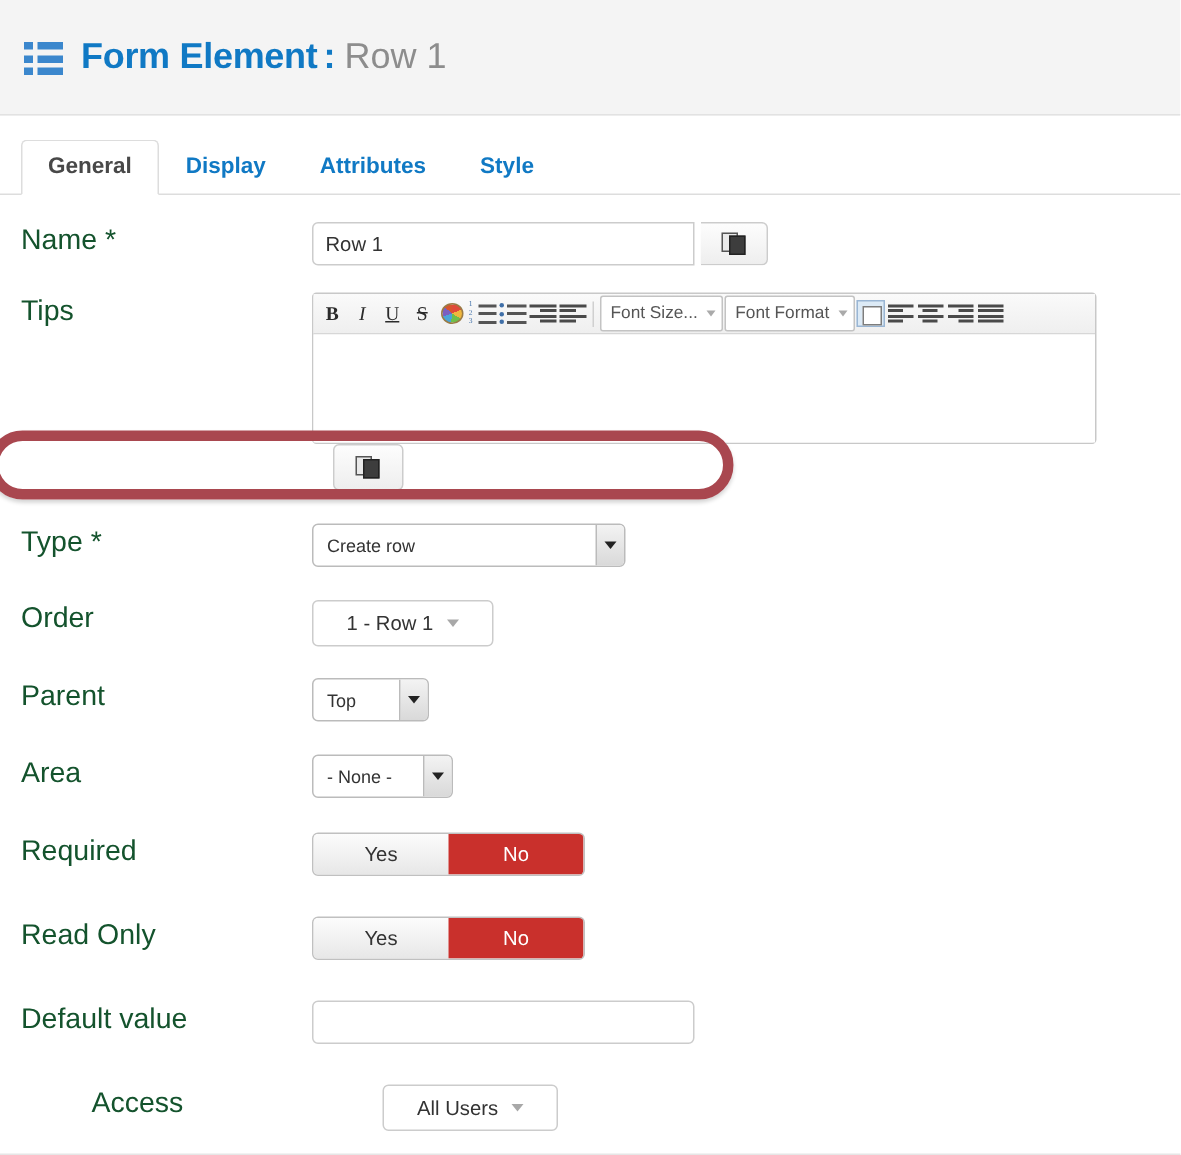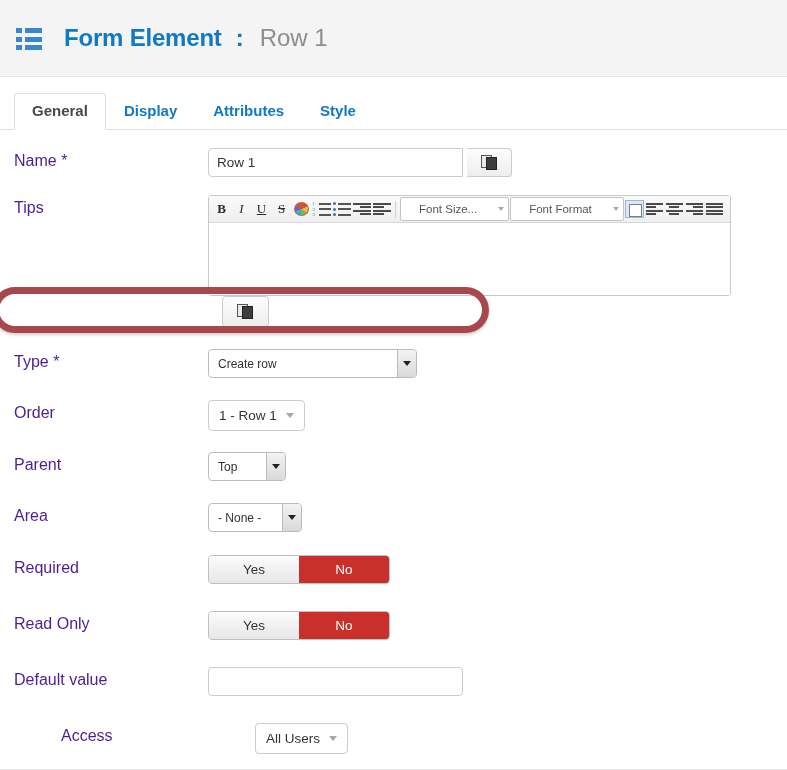--- a/index.html
+++ b/index.html
@@ -12,21 +12,20 @@
   }
 
   
   .page-header {
     height: 77px;
     background: #f4f4f4;
     border-bottom: 1px solid #e2e2e2;
     display: flex;
     align-items: center;
     padding-left: 16px;
-    gap: 10px;
   }
   .header-icon {
     width: 26px; height: 22px;
     display: flex; flex-direction: column; justify-content: space-between;
     margin-right: 12px; margin-top: 2px;
   }
   .header-icon .hrow { display: flex; height: 5px; }
   .header-icon .hrow .blk { background: #3b87cd; height: 5px; }
   .header-icon .hrow .b1 { width: 6px; margin-right: 3px; }
   .header-icon .hrow .b2 { width: 17px; }
@@ -66,22 +65,22 @@
   .form { padding: 14px 0 0 0; position: relative; }
   .row {
     display: flex;
     align-items: flex-start;
     min-height: 34px;
     padding: 0 0 0 14px;
   }
   .row .lbl {
     width: 194px;
     flex: 0 0 194px;
-    font-size: 16px;
-    color: #4c1d95;
+    font-size: 19px;
+    color: #14532d;
     padding-top: 9px;
     line-height: 16px;
   }
   .row .ctl { flex: 1 1 auto; padding-top: 4px; }
 
   
   .txt {
     height: 29px;
     border: 1px solid #cccccc;
     border-radius: 4px 0 0 4px;
@@ -147,21 +146,21 @@
   }
 
   
   .sel-bs {
     height: 31px;
     border: 1px solid #cccccc;
     border-radius: 4px;
     background: #ffffff;
     display: inline-flex; align-items: center;
     font-size: 13.5px; color: #333;
-    padding: 0 10px;
+    padding: 0 22px;
     cursor: pointer;
   }
   .caret-gray {
     width: 0; height: 0;
     border-left: 4px solid transparent;
     border-right: 4px solid transparent;
     border-top: 5px solid #a8a8a8;
     margin-left: 9px;
   }
 
@@ -243,24 +242,23 @@
   .tb-indent .ln.sh { width: 11px; margin-left: 7px; }
   .tb-indent .ln.sh2 { width: 11px; margin-left: 0px; }
   .tb-sep { width: 1px; height: 17px; background: #d0d0d0; margin: 0 3px; }
   .tb-drop {
     height: 24px;
     border: 1px solid #c3c3c3;
     border-radius: 2px;
     background: #fff;
     display: inline-flex; align-items: center;
     font-size: 11.5px; color: #555;
-    padding: 0 4px 0 18px;
+    padding: 0 4px 0 6px;
     cursor: pointer;
     font-family: "Liberation Sans", sans-serif;
-    gap: 15px;
   }
   .tb-drop .cd {
     width: 0; height: 0;
     border-left: 3px solid transparent;
     border-right: 3px solid transparent;
     border-top: 4px solid #aaa;
     margin-left: 6px;
   }
   .tb-source {
     width: 19px; height: 18px;

